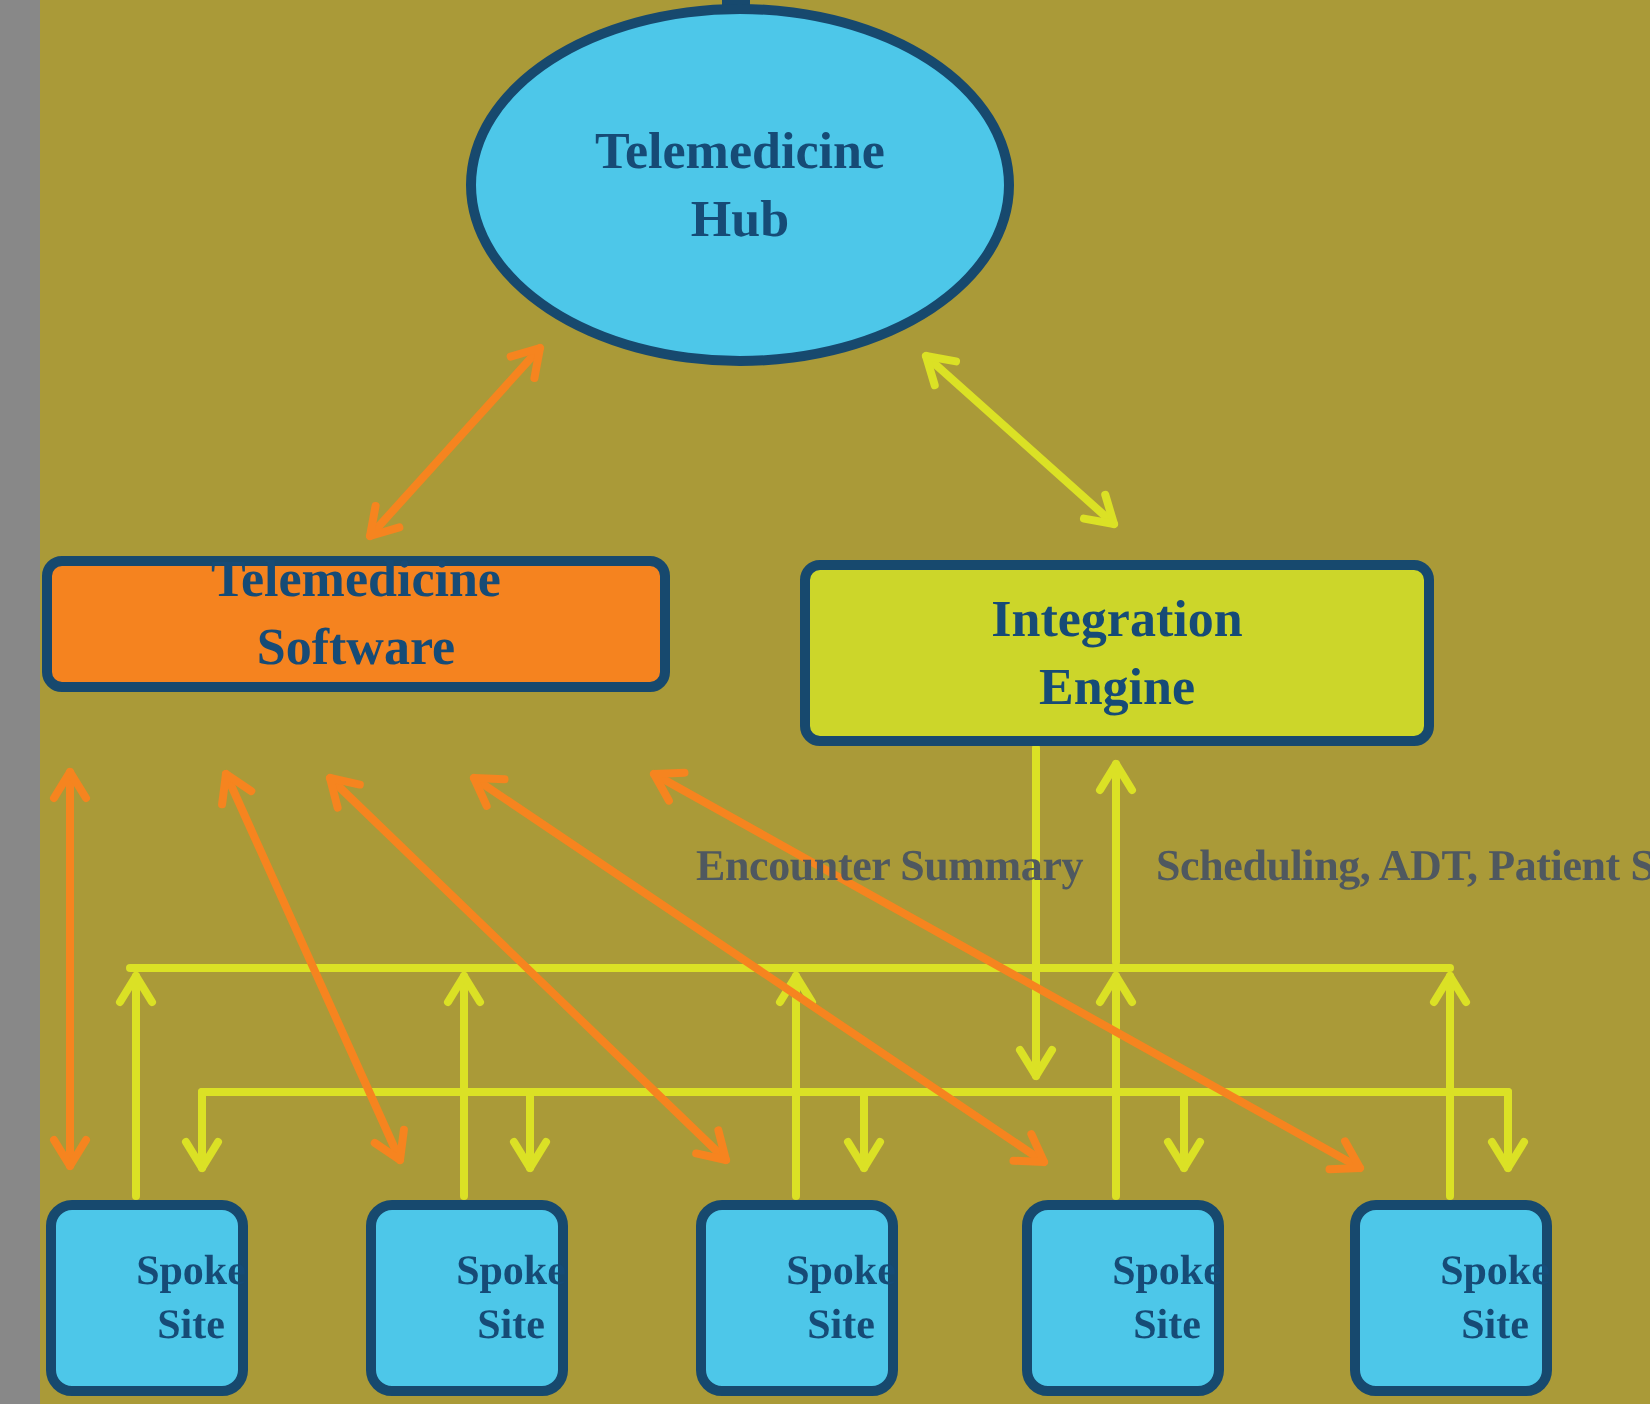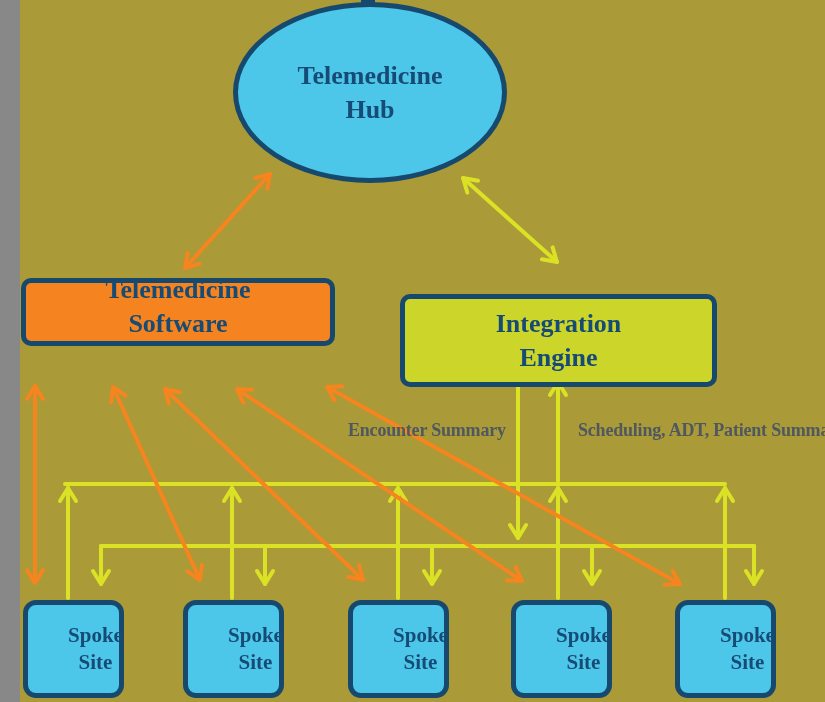--- a/index.html
+++ b/index.html
@@ -22,34 +22,34 @@
   .node .lbl{display:block;}
   .hub{
     left:213px;top:2px;width:274px;height:181px;border-radius:50%;
     background:var(--node-cyan);font-size:26px;line-height:1.3;
   }
   .hub .lbl{width:190px;}
   .stub{position:absolute;left:341px;top:0;width:14px;height:5px;background:var(--border-blue);}
   .box{border-radius:10px;font-size:26px;line-height:1.3;}
   .software{left:1px;top:278px;width:314px;height:68px;background:var(--node-orange);align-items:flex-end;}
   .software .lbl{width:220px;}
-  .engine{left:380px;top:294px;width:317px;height:93px;background:var(--node-green);}
+  .engine{left:380px;top:280px;width:317px;height:93px;background:var(--node-green);}
   .engine .lbl{width:180px;}
   .spoke{
     top:600px;width:101px;height:98px;border-radius:13px;
     background:var(--node-cyan);font-size:21px;line-height:1.3;padding-left:44px;
   }
   .spoke .lbl{width:80px;}
   .spoke.s1{left:3px;}
   .spoke.s2{left:163px;}
   .spoke.s3{left:328px;}
   .spoke.s4{left:491px;}
   .spoke.s5{left:655px;}
   .edge-label{
-    position:absolute;color:var(--label-gray);font-size:18px;font-weight:700;
+    position:absolute;color:var(--label-gray);font-size:22px;font-weight:700;
     white-space:nowrap;letter-spacing:-0.2px;
   }
   .lbl-encounter{left:328px;top:420px;}
   .lbl-scheduling{left:558px;top:420px;}
 </style>
 </head>
 <body>
 
 <div class="canvas">
 

